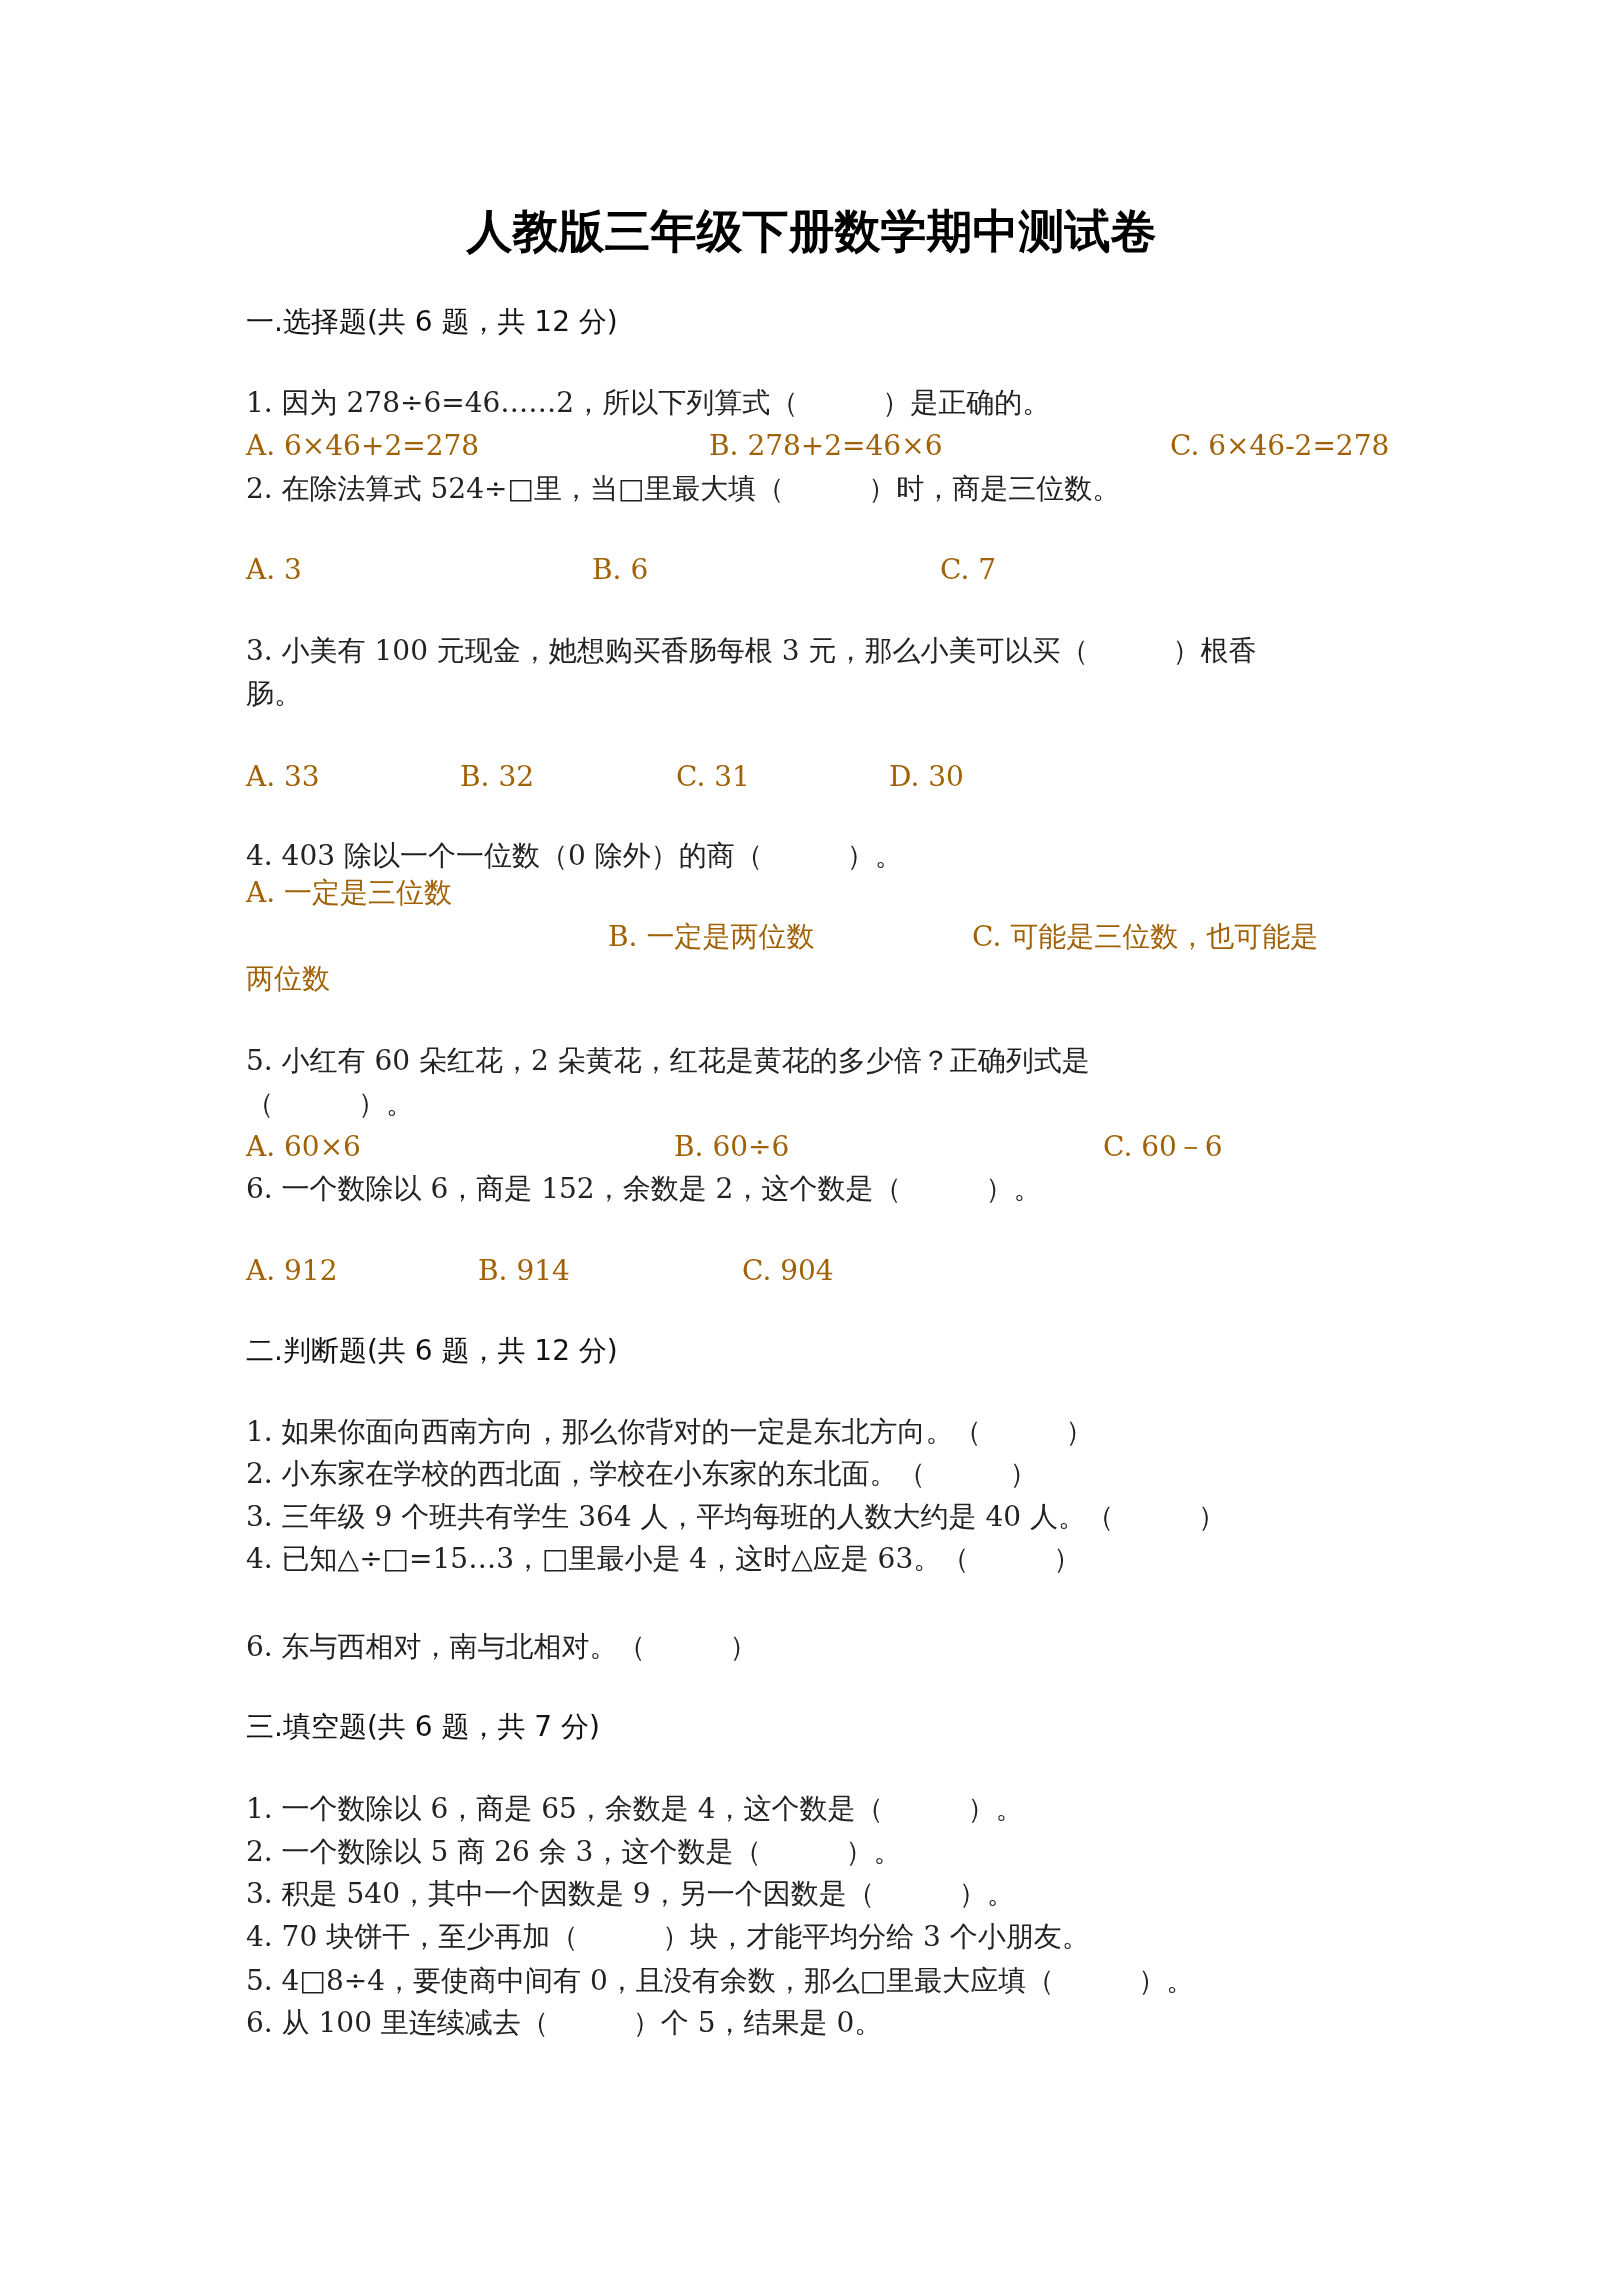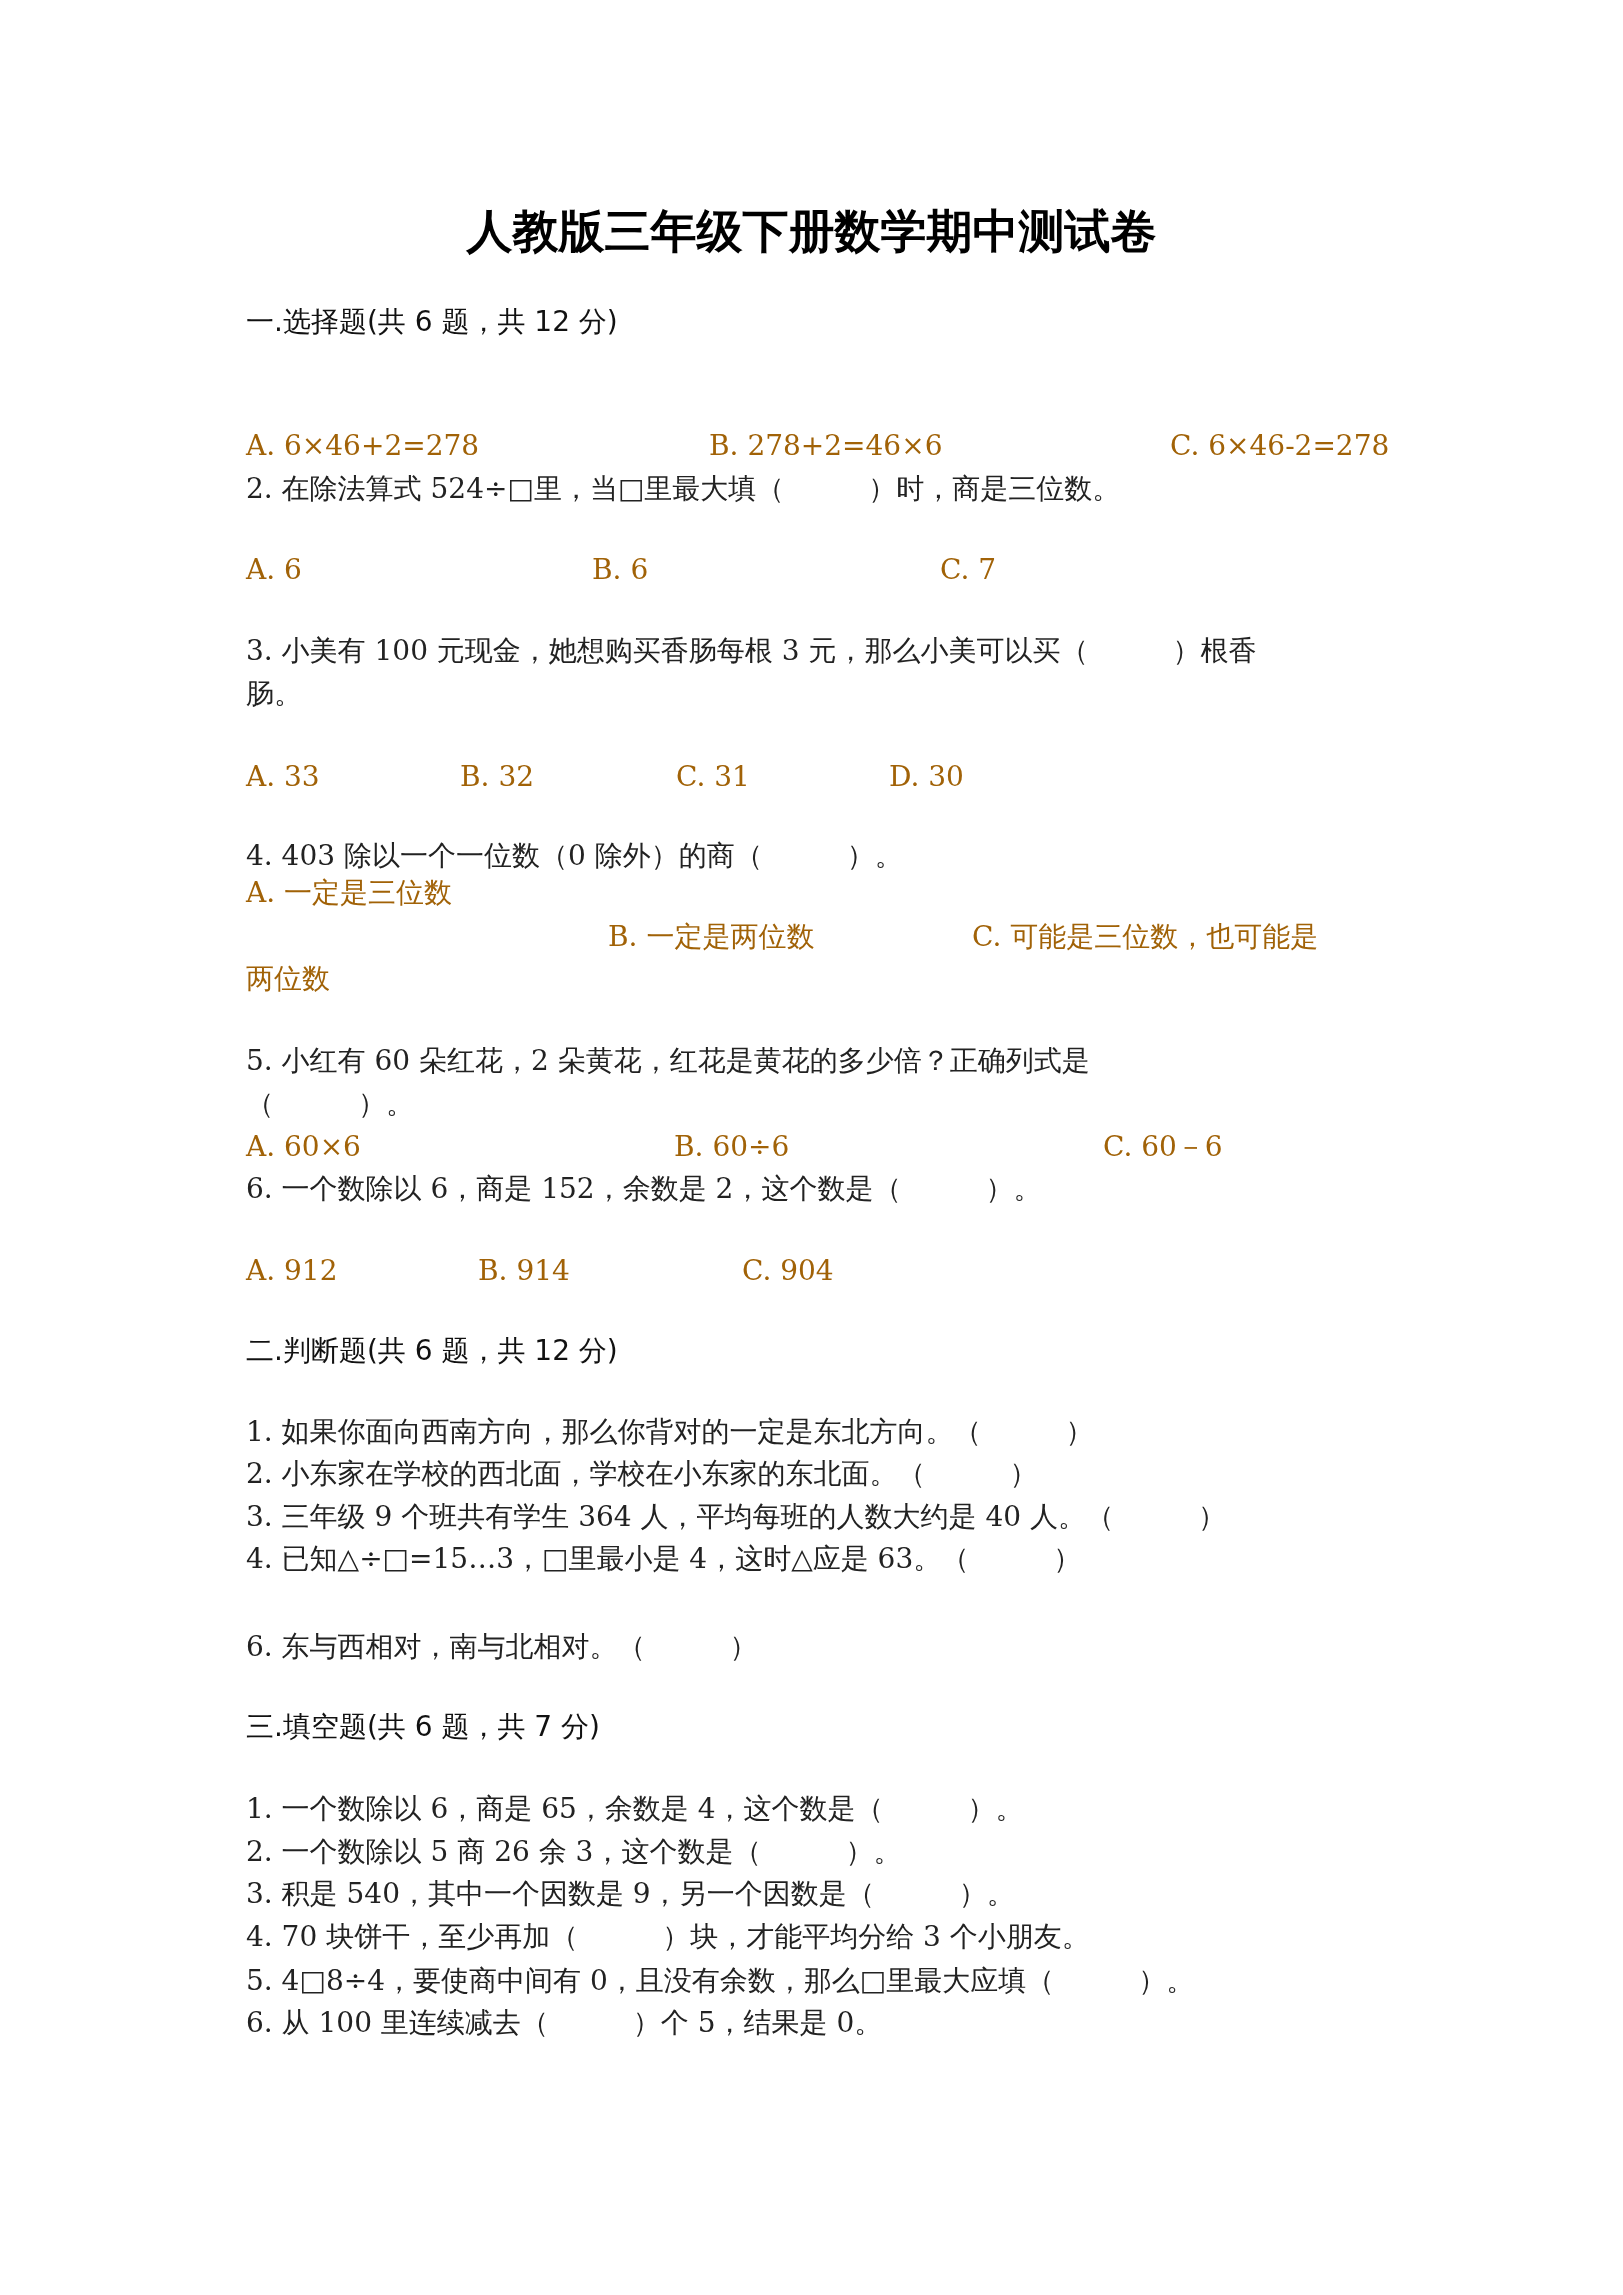--- a/index.html
+++ b/index.html
@@ -30,26 +30,27 @@
 </style>
 </head>
 <body>
 
 <div class="page">
 
   <div class="title">人教版三年级下册数学期中测试卷</div>
 
   <div class="section-header" style="top:303px">一.选择题(共 6 题，共 12 分)</div>
 
+  <div class="line" style="top:384px">1. 因为 278÷6=46……2，所以下列算式（　　　）是正确的。</div>
   <div class="opt" style="left:246px;top:427px">A. 6×46+2=278</div>
   <div class="opt" style="left:709px;top:427px">B. 278+2=46×6</div>
   <div class="opt" style="left:1170px;top:427px">C. 6×46-2=278</div>
 
   <div class="line" style="top:470px">2. 在除法算式 524÷□里，当□里最大填（　　　）时，商是三位数。</div>
-  <div class="opt" style="left:246px;top:551px">A. 6</div>
+  <div class="opt" style="left:246px;top:551px">A. 3</div>
   <div class="opt" style="left:592px;top:551px">B. 6</div>
   <div class="opt" style="left:940px;top:551px">C. 7</div>
 
   <div class="line" style="top:632px">3. 小美有 100 元现金，她想购买香肠每根 3 元，那么小美可以买（　　　）根香</div>
   <div class="line" style="top:675px">肠。</div>
   <div class="opt" style="left:246px;top:758px">A. 33</div>
   <div class="opt" style="left:460px;top:758px">B. 32</div>
   <div class="opt" style="left:676px;top:758px">C. 31</div>
   <div class="opt" style="left:889px;top:758px">D. 30</div>
 

